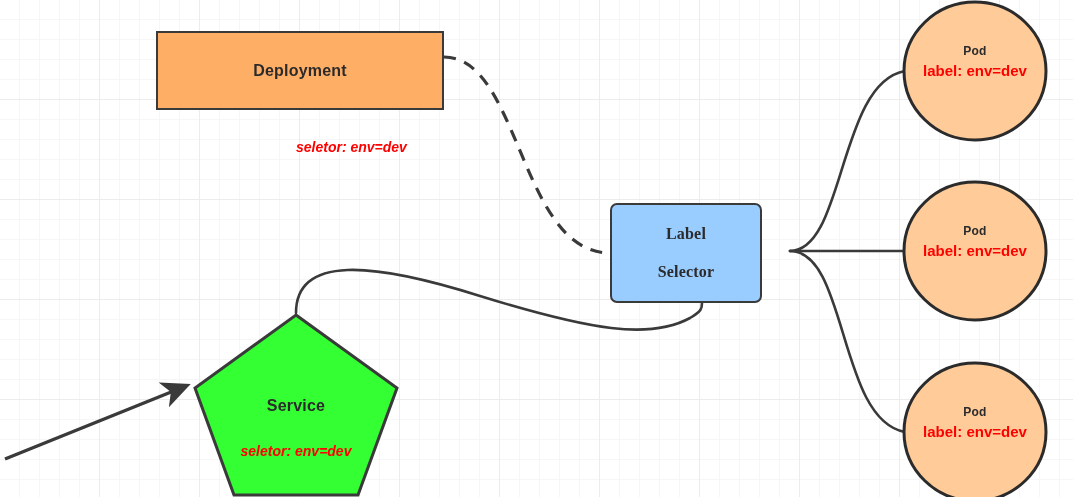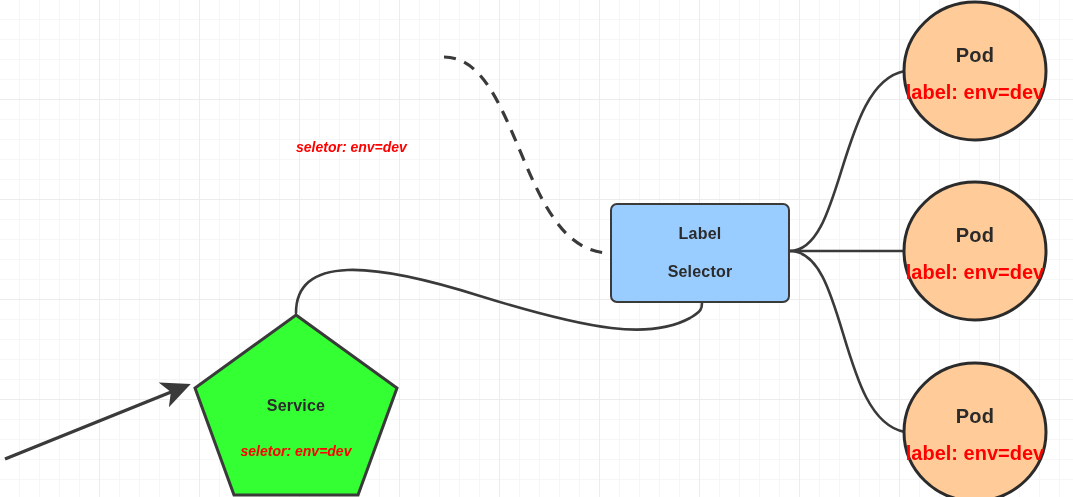--- a/index.html
+++ b/index.html
@@ -56,25 +56,26 @@
     height: 79px;
     background: #ffae66;
     border: 2px solid #3a3a3a;
   }
   #deployment-node .node-label { font-size: 16px; }
 
   
   #label-selector-node {
     left: 610px;
     top: 203px;
-    width: 180px;
+    width: 152px;
     height: 100px;
     background: #99ccff;
     border: 2px solid #3a3a3a;
     border-radius: 7px;
+    font-family: Liberation Serif, serif;
   }
   #label-selector-node .node-label { font-size: 16px; line-height: 1; }
   #label-selector-node .node-label.first { margin-bottom: 22px; }
 
   
   #service-node {
     left: 193px;
     top: 313px;
     width: 206px;
     height: 184px;
@@ -112,25 +113,25 @@
     width: 146px;
     height: 142px;
   }
   .pod-node .pod-text {
     position: absolute;
     left: 0;
     top: 44px;
     width: 146px;
     text-align: center;
   }
-  .pod-node .node-label { font-size: 20px; display: block; }
+  .pod-node .node-label { font-size: 12px; display: block; }
   .pod-node .node-sub {
     display: block;
-    margin-top: 14px;
-    font-size: 20px;
+    margin-top: 4px;
+    font-size: 15px;
   }
   #pod-node-1 { top: 0px; }
   #pod-node-2 { top: 180px; }
   #pod-node-3 { top: 361px; }
 
   
   #deployment-selector-annotation {
     position: absolute;
     left: 296px;
     top: 139px;
@@ -161,20 +162,23 @@
 
     <path d="M 790 251 C 845 251, 838 83, 905 71" fill="none" stroke="#3a3a3a" stroke-width="2.6" stroke-linecap="round"></path>
 
     <path d="M 790 251 L 903 251" fill="none" stroke="#3a3a3a" stroke-width="2.6" stroke-linecap="round"></path>
 
     <path d="M 790 251 C 848 251, 838 420, 905 432" fill="none" stroke="#3a3a3a" stroke-width="2.6" stroke-linecap="round"></path>
 
     <path d="M 5 459 L 186 386" fill="none" stroke="#3a3a3a" stroke-width="3.4" stroke-linecap="butt" marker-end="url(#arrowhead)"></path>
   </svg>
 
+  <div class="node" id="deployment-node">
+    <span class="node-label">Deployment</span>
+  </div>
 
   <div id="deployment-selector-annotation">seletor:  env=dev</div>
 
   <div class="node" id="label-selector-node">
     <span class="node-label first">Label</span>
     <span class="node-label">Selector</span>
   </div>
 
   <div class="node" id="service-node">
     <svg class="pent-svg" viewBox="0 0 206 184" xmlns="http://www.w3.org/2000/svg">

